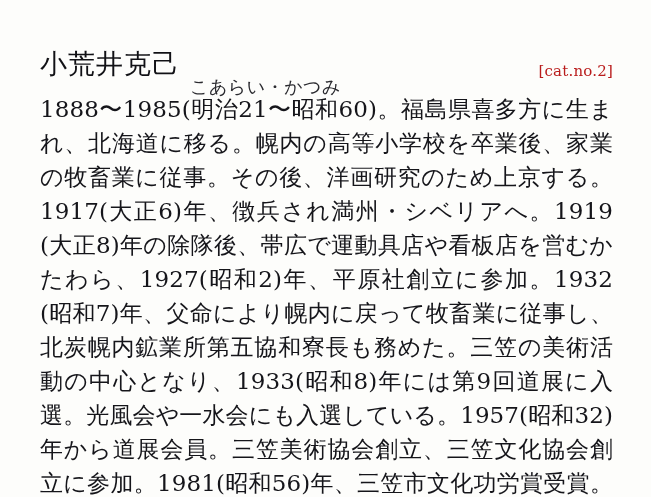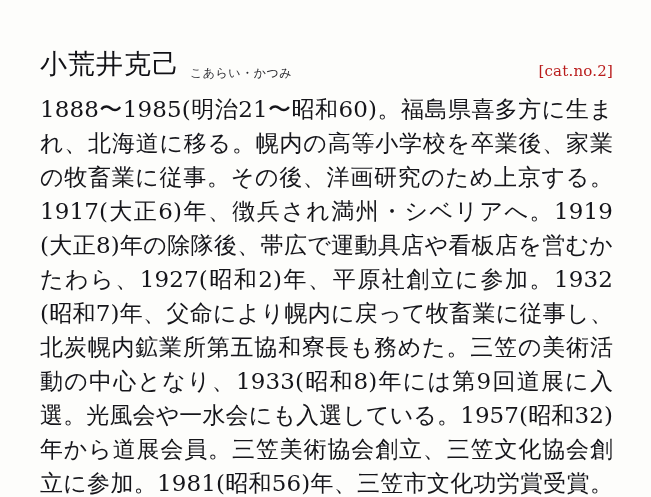--- a/index.html
+++ b/index.html
@@ -30,26 +30,26 @@
     margin-bottom: 6px;
   }
   .name-kanji {
     font-size: 27px;
     letter-spacing: 1px;
     font-weight: 400;
     color: #111115;
     white-space: nowrap;
   }
   .name-kana {
-    font-size: 12px;
+    font-size: 18px;
     letter-spacing: 0.5px;
     color: #2a2a2f;
     margin-left: 10px;
     position: relative;
-    top: 4px;
+    top: 20px;
     white-space: nowrap;
   }
   .cat-no {
     position: absolute;
     right: 0;
     bottom: 6px;
     font-size: 15px;
     letter-spacing: 0.2px;
     color: #b91c1c;
     font-family: "DejaVu Serif", "Liberation Serif", serif;

